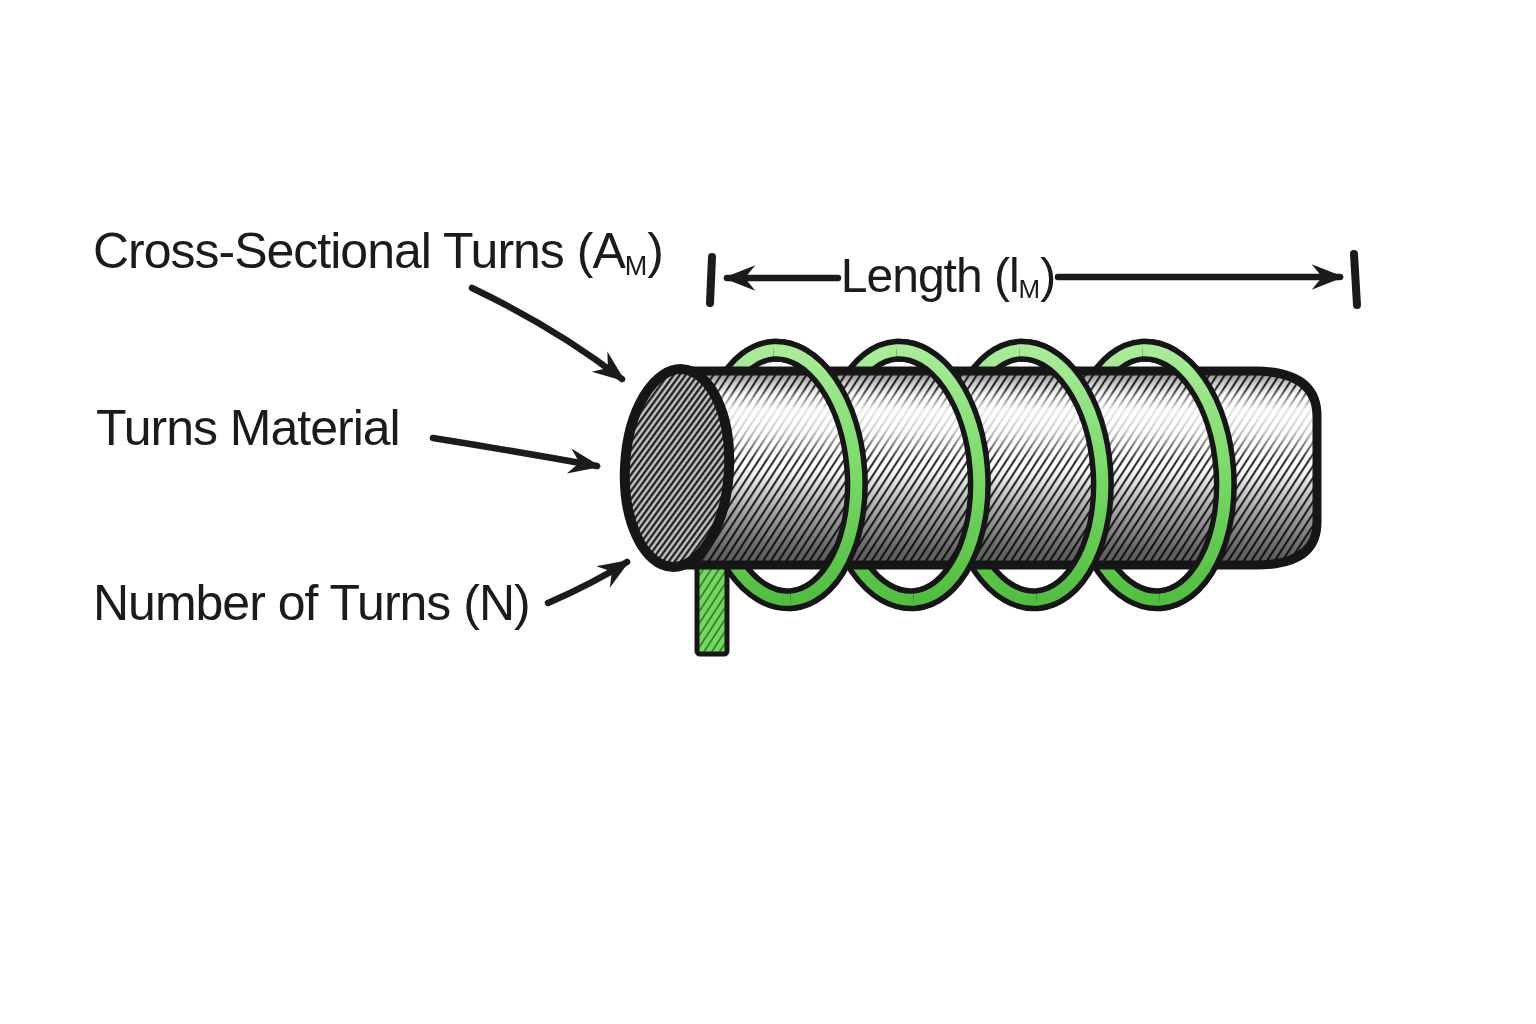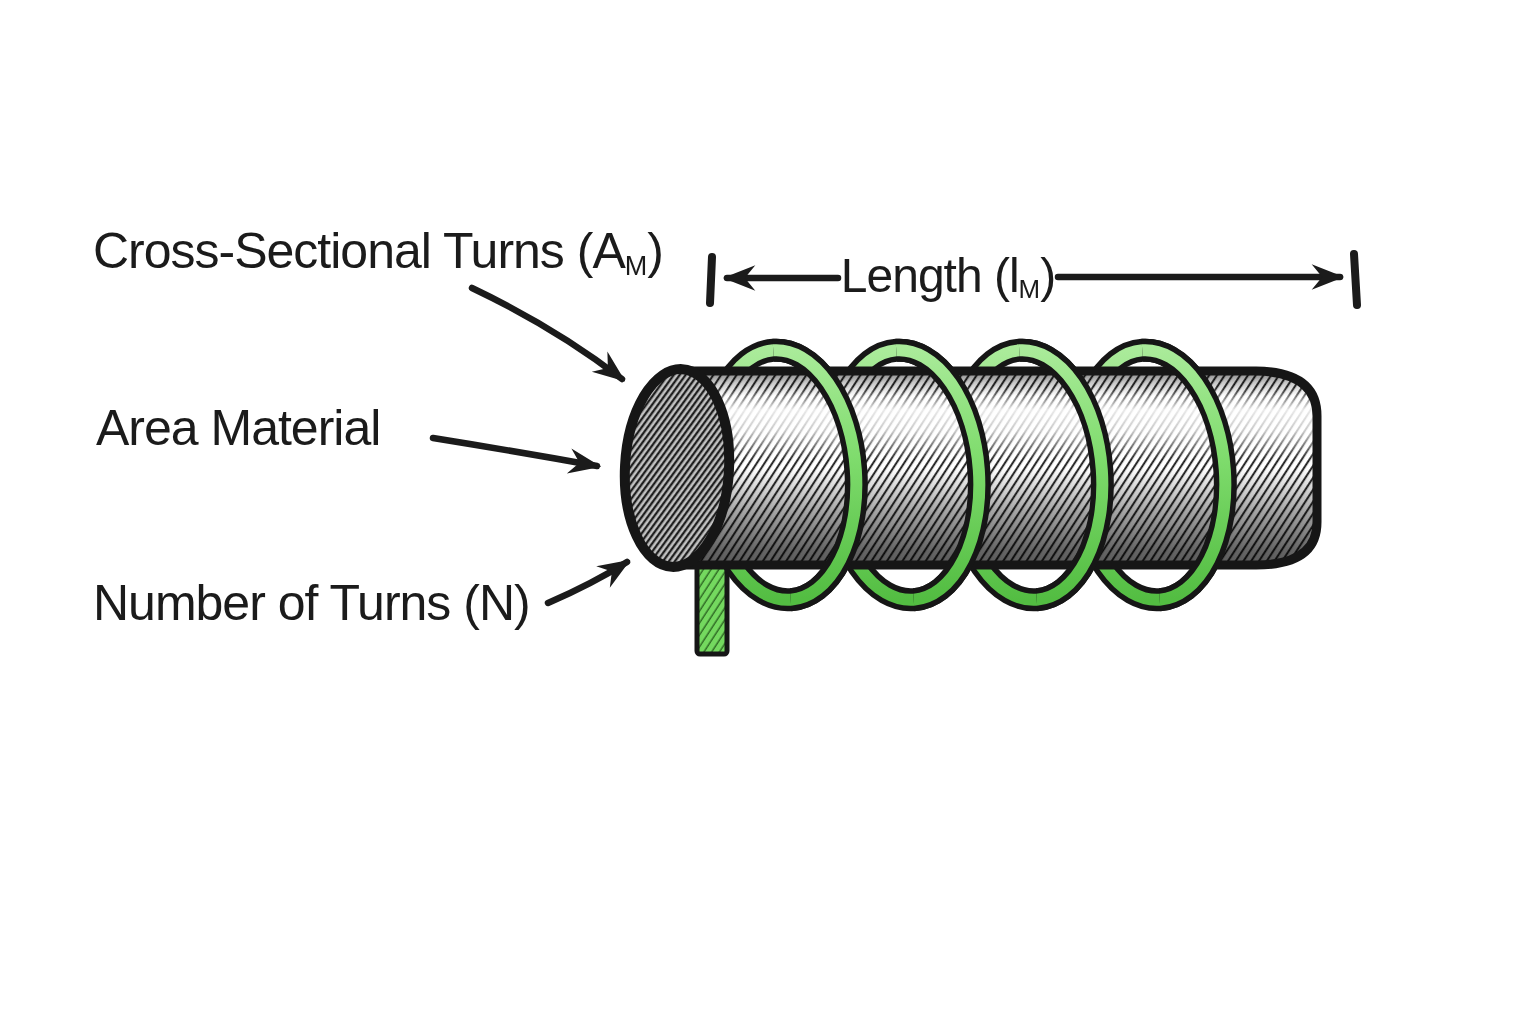--- a/index.html
+++ b/index.html
@@ -147,21 +147,21 @@
       <path d="M 1058,277 L 1340,277" marker-end="url(#arrowHead)"></path>
       <path d="M 1354,254 L 1357,305" stroke-width="8"></path>
     </g>
   </svg>
 
   <div class="label" style="left:93px;top:224px;">
     <span>Cross-Sectional Turns (A</span><sub>M</sub><span>)</span>
   </div>
 
   <div class="label" style="left:96px;top:401px;">
-    <span>Area Material</span>
+    <span>Turns Material</span>
   </div>
 
   <div class="label dim" style="left:948px;top:250px;">
     <span>Length (l</span><sub>M</sub><span>)</span>
   </div>
 
   <div class="label" style="left:93px;top:576px;">
     <span>Number of Turns (N)</span>
   </div>
 

